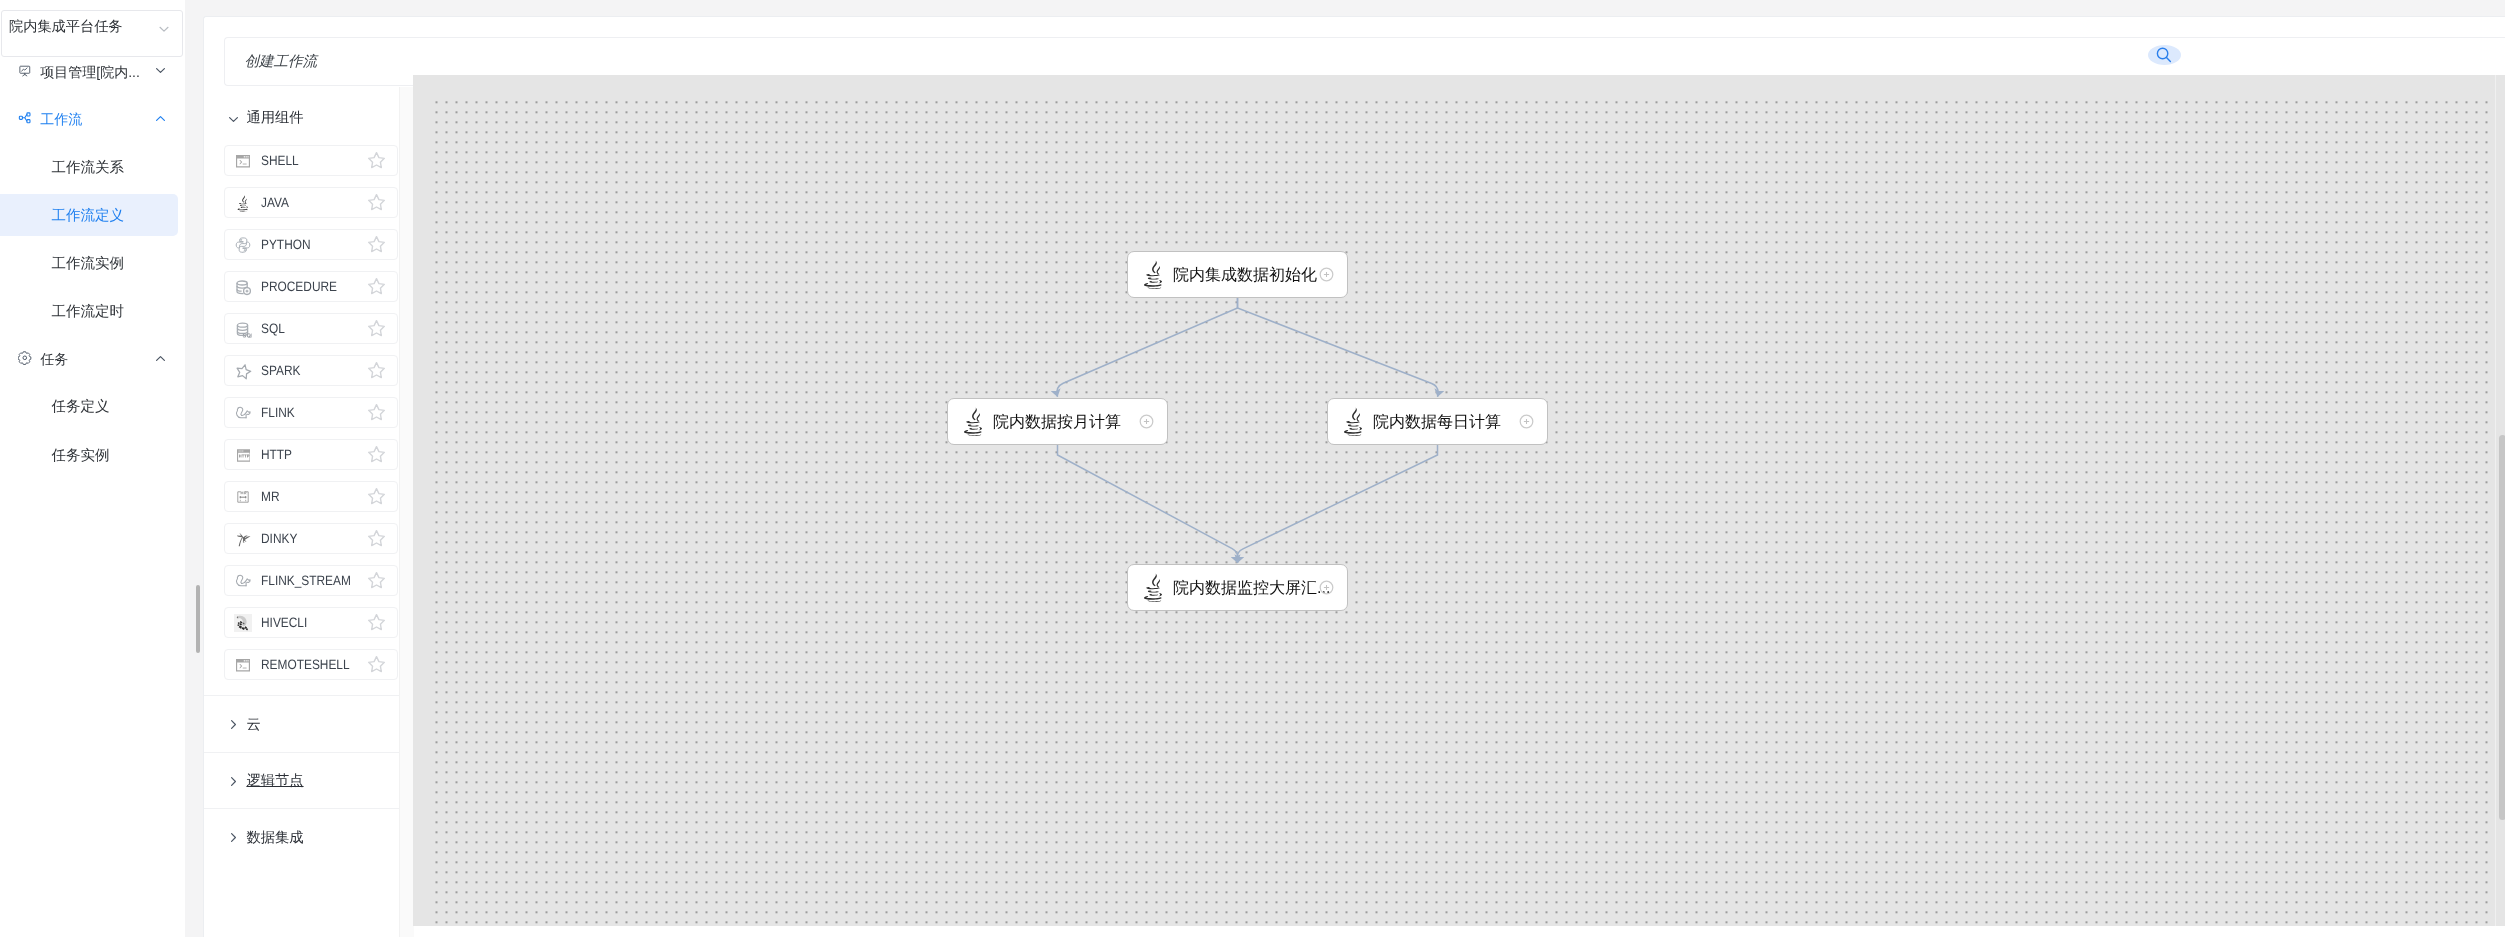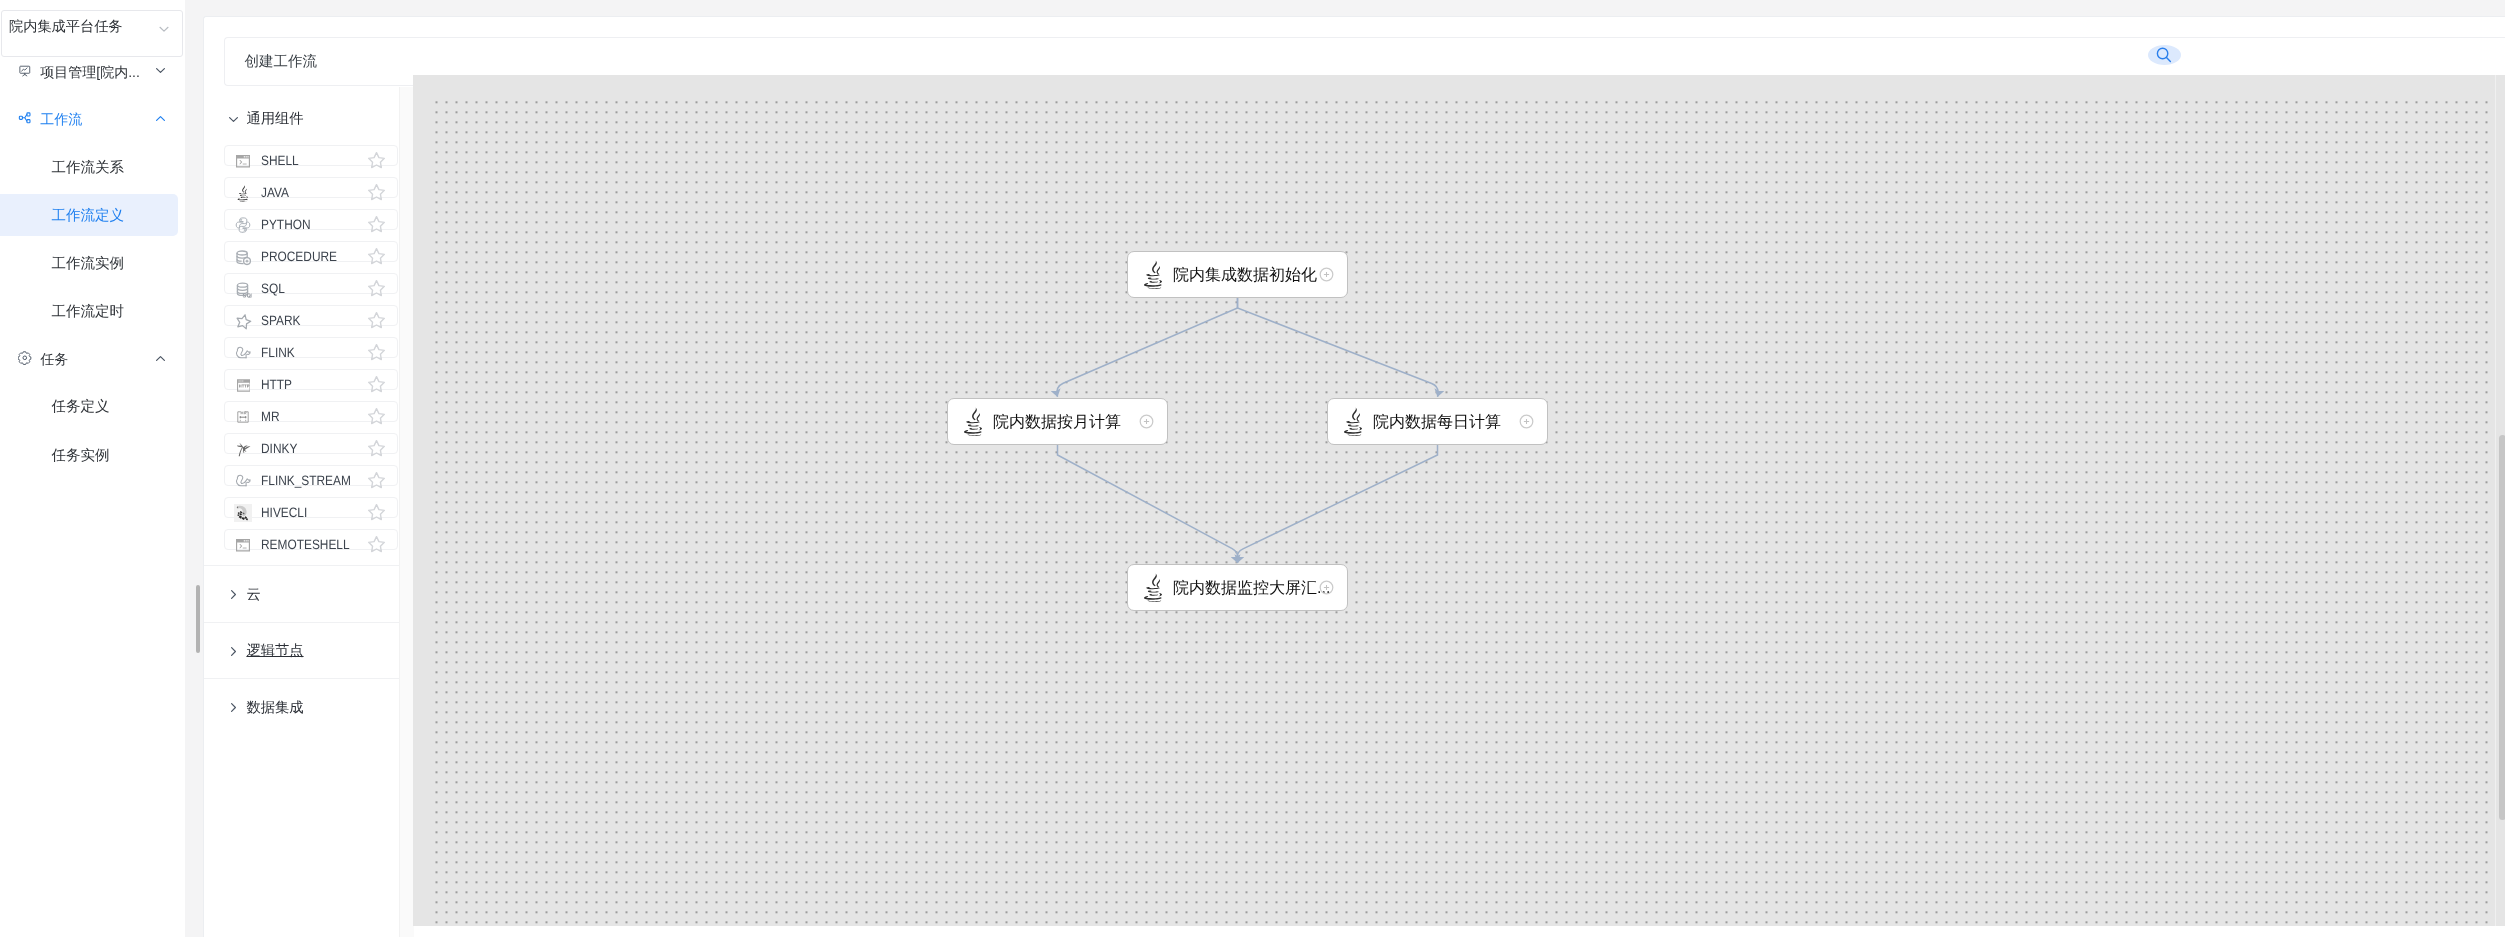--- a/index.html
+++ b/index.html
@@ -30,34 +30,34 @@
   .nav-item.sel{background:#e9f0fd;}
   .nav-item.sel .ni-label{color:#2080f0;}
 
   
   #panel{position:absolute;left:203px;top:16px;width:2302px;height:921px;background:#fff;
       border:1px solid #eceef1;border-right:none;border-bottom:none;border-radius:3px 0 0 0;}
 
   #title-input{position:absolute;left:20px;top:20px;width:2282px;height:49px;
       border:1px solid #eeeff2;border-right:none;border-radius:4px 0 0 4px;background:#fff;}
   #title-input .ti-text{position:absolute;left:19.5px;top:16px;font-size:14.5px;color:#3c4248;
-      line-height:16px;}
+      line-height:16px;font-style:italic;}
 
   
   #complist{position:absolute;left:0px;top:70px;width:209.9px;height:851px;background:#fff;
       border-right:1px solid #edeef0;overflow:hidden;}
   #cl-track{position:absolute;left:195px;top:70px;width:14.9px;height:851px;background:#fafafa;
       border-left:1px solid #f2f2f2;}
   .cl-section{position:relative;width:195px;}
   .cl-section.divided{border-top:1px solid #f0f1f3;}
   .cl-head{position:relative;height:48px;}
   .cl-head .clh-arrow{position:absolute;left:22.8px;top:26.2px;width:13px;height:13px;}
   .cl-head .clh-label{position:absolute;left:42.4px;top:24.6px;font-size:14.3px;color:#2b2f36;
       line-height:14px;}
-  .cl-item{position:relative;margin:0 0.9px 11px 19.6px;height:21px;border:1px solid #f0f1f3;
+  .cl-item{position:relative;margin:0 0.9px 11px 19.6px;height:31px;border:1px solid #f0f1f3;
       border-radius:4px;background:#fff;}
   .cl-item .ci-icon{position:absolute;left:4.4px;top:1px;width:29px;height:29px;
       display:flex;align-items:center;justify-content:center;}
   .cl-item .ci-icon svg{display:block;}
   .cl-item .ci-icon[data-name="java-icon"] svg{width:12.6px;height:17.2px;}
   .cl-item .ci-label{position:absolute;left:36.8px;top:8.9px;font-size:13.6px;color:#3c434d;
       letter-spacing:0;display:inline-block;transform:scaleX(0.875);transform-origin:left top;
       line-height:11px;}
   .cl-item .ci-star{position:absolute;right:11.2px;top:5.6px;width:19px;height:19px;}
   .cl-item .ci-star svg{display:block;width:19px;height:19px;}
@@ -227,21 +227,21 @@
       <span data-name="save-button-label">保存</span>
     </div>
     <div class="tb-txt" id="btn-close" data-name="close-button">
       <span data-name="close-button-label">关闭</span>
     </div>
   </div>
 
   <div id="complist" data-name="component-list">
     <div id="cl-body">
         <div class="cl-section" data-name="component-section" style="padding-bottom: 4.5px;">
-          <div class="cl-head" data-name="component-section-header" style="height: 57.9px;">
+          <div class="cl-head" data-name="component-section-header" style="height: 57.9px; font-family: Liberation Mono, monospace;">
             <span class="clh-arrow" data-name="chevron-down-icon"><svg width="13" height="13" viewBox="0 0 13 13">
                 <path d="M2.6 4.6 L6.5 8.4 L10.4 4.6" fill="none" stroke="#4b5563" stroke-width="1.2" stroke-linecap="round" stroke-linejoin="round"></path>
               </svg></span>
             <span class="clh-label" data-name="component-section-label">通用组件</span>
           </div>
           <div class="cl-item" data-name="component-item">
             <span class="ci-icon" data-name="shell-icon">
               <svg viewBox="0 0 28 25" width="14" height="12.5">
       <path d="M0 0 h28 v25 h-28 z M2.3 7.2 h23.4 v15.5 h-23.4 z" fill="#a6a6a6" fill-rule="evenodd"></path>
       <g fill="#fff">

